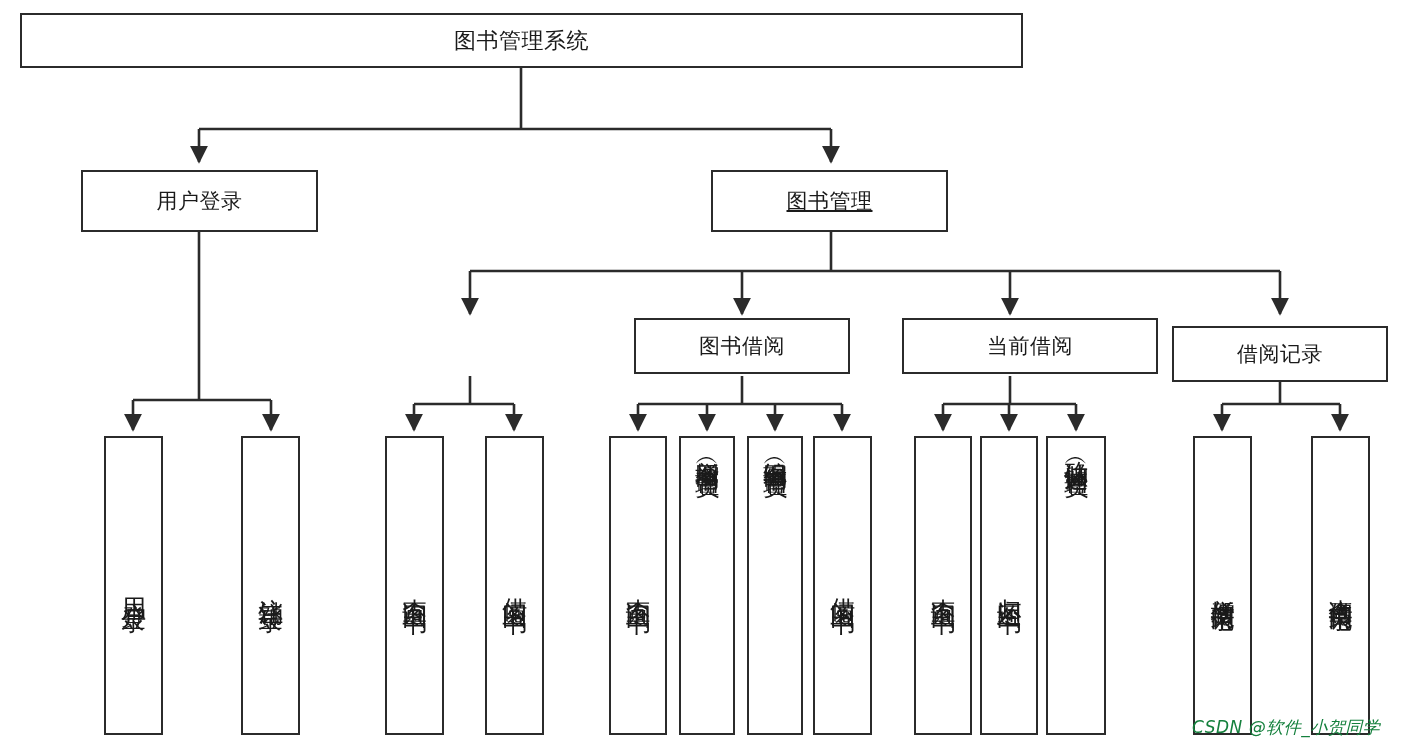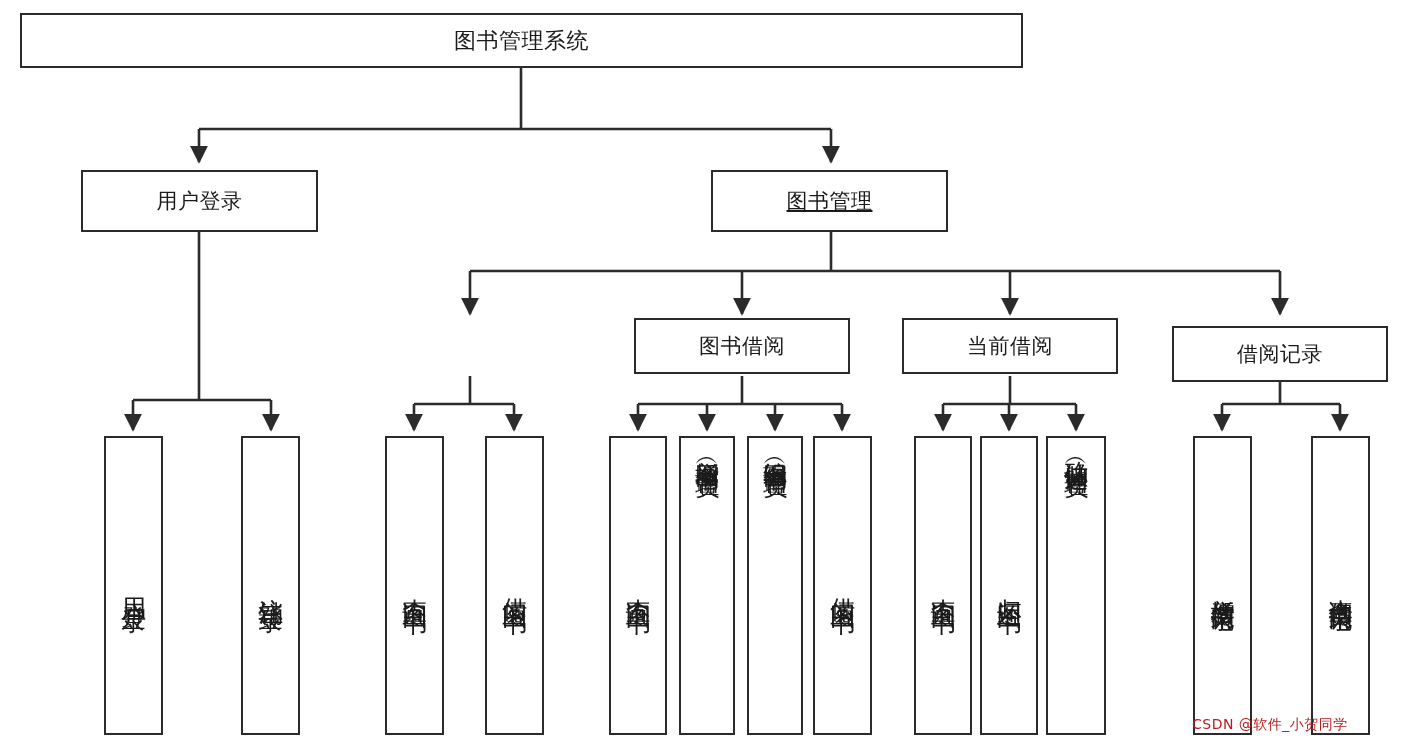--- a/index.html
+++ b/index.html
@@ -65,24 +65,25 @@
   }
   .node.vert.tall .lbl {
     font-size: 24px;
     letter-spacing: 2px;
   }
   .node.vert.topalign {
     align-items: flex-start;
   }
   .watermark {
     position: absolute;
-    font-size: 14px;
-    color: #b91c1c;
+    font-size: 17px;
+    color: #15803d;
     white-space: nowrap;
     letter-spacing: 0.5px;
+    font-style: italic;
   }
 </style>
 </head>
 <body>
 
 <div id="canvas">
 
   <svg id="edges" viewBox="0 0 1405 747" xmlns="http://www.w3.org/2000/svg">
     <defs>
       <marker id="arrow" viewBox="0 0 10 10" refX="9" refY="5" markerWidth="7" markerHeight="7" orient="auto-start-reverse">
@@ -140,21 +141,21 @@
   <div class="node horiz" style="left:81px; top:170px; width:237px; height:62px;">
     <span class="lbl">用户登录</span>
   </div>
   <div class="node horiz" style="left:711px; top:170px; width:237px; height:62px;text-decoration:underline;">
     <span class="lbl">图书管理</span>
   </div>
 
   <div class="node horiz" style="left:634px; top:318px; width:216px; height:56px;">
     <span class="lbl">图书借阅</span>
   </div>
-  <div class="node horiz" style="left:902px; top:318px; width:216px; height:56px;">
+  <div class="node horiz" style="left:902px; top:318px; width:256px; height:56px;">
     <span class="lbl">当前借阅</span>
   </div>
   <div class="node horiz" style="left:1172px; top:318px; width:216px; height:56px;margin-top:8px;">
     <span class="lbl">借阅记录</span>
   </div>
 
   <div class="node vert" style="left:104px; top:436px; width:59px; height:299px;">
     <span class="lbl">用户登录</span>
   </div>
   <div class="node vert" style="left:241px; top:436px; width:59px; height:299px;">

